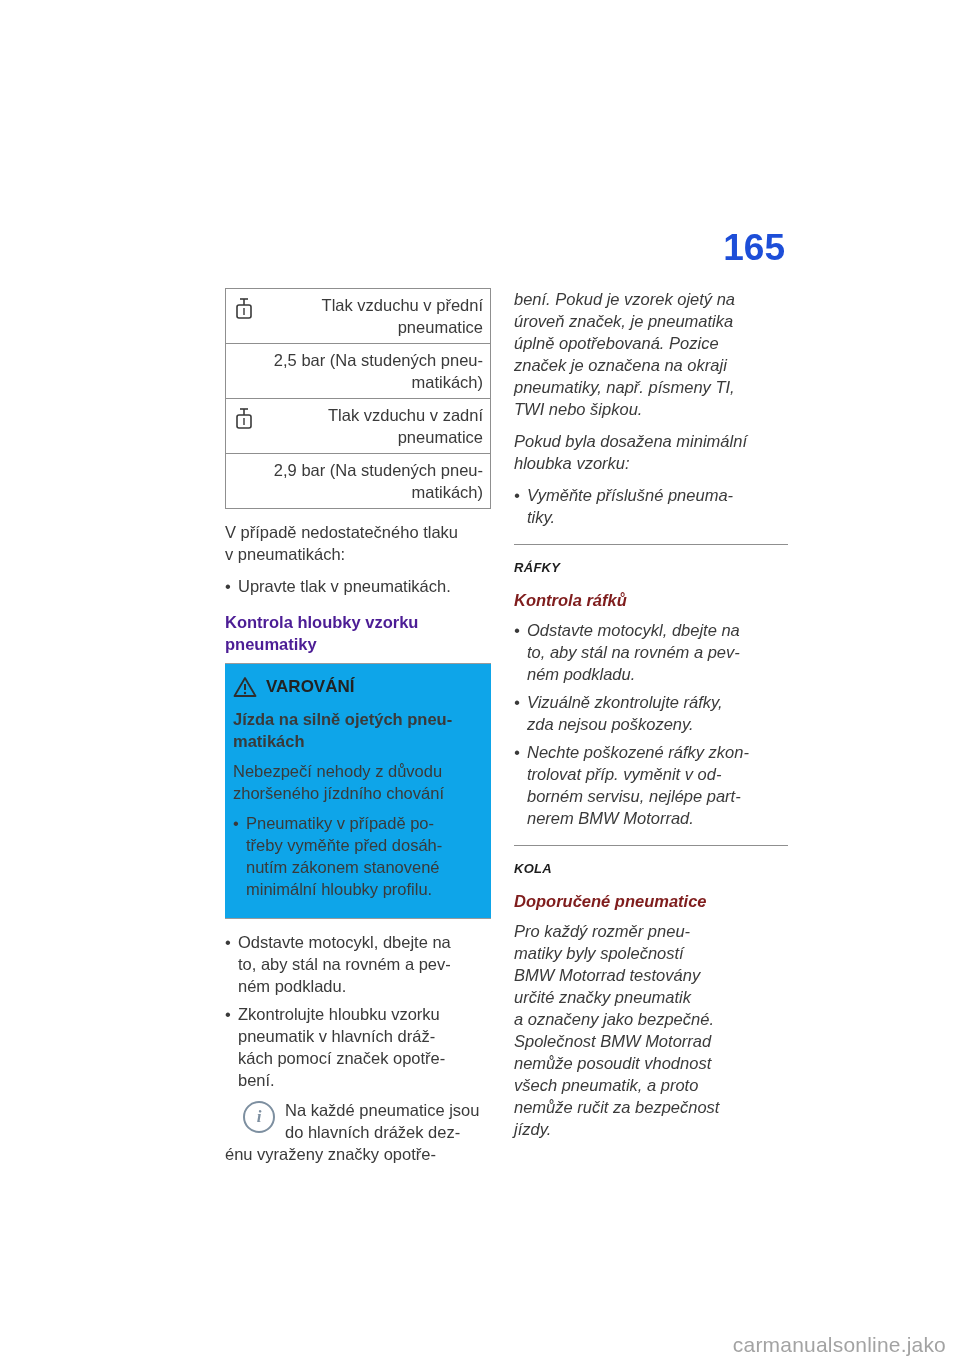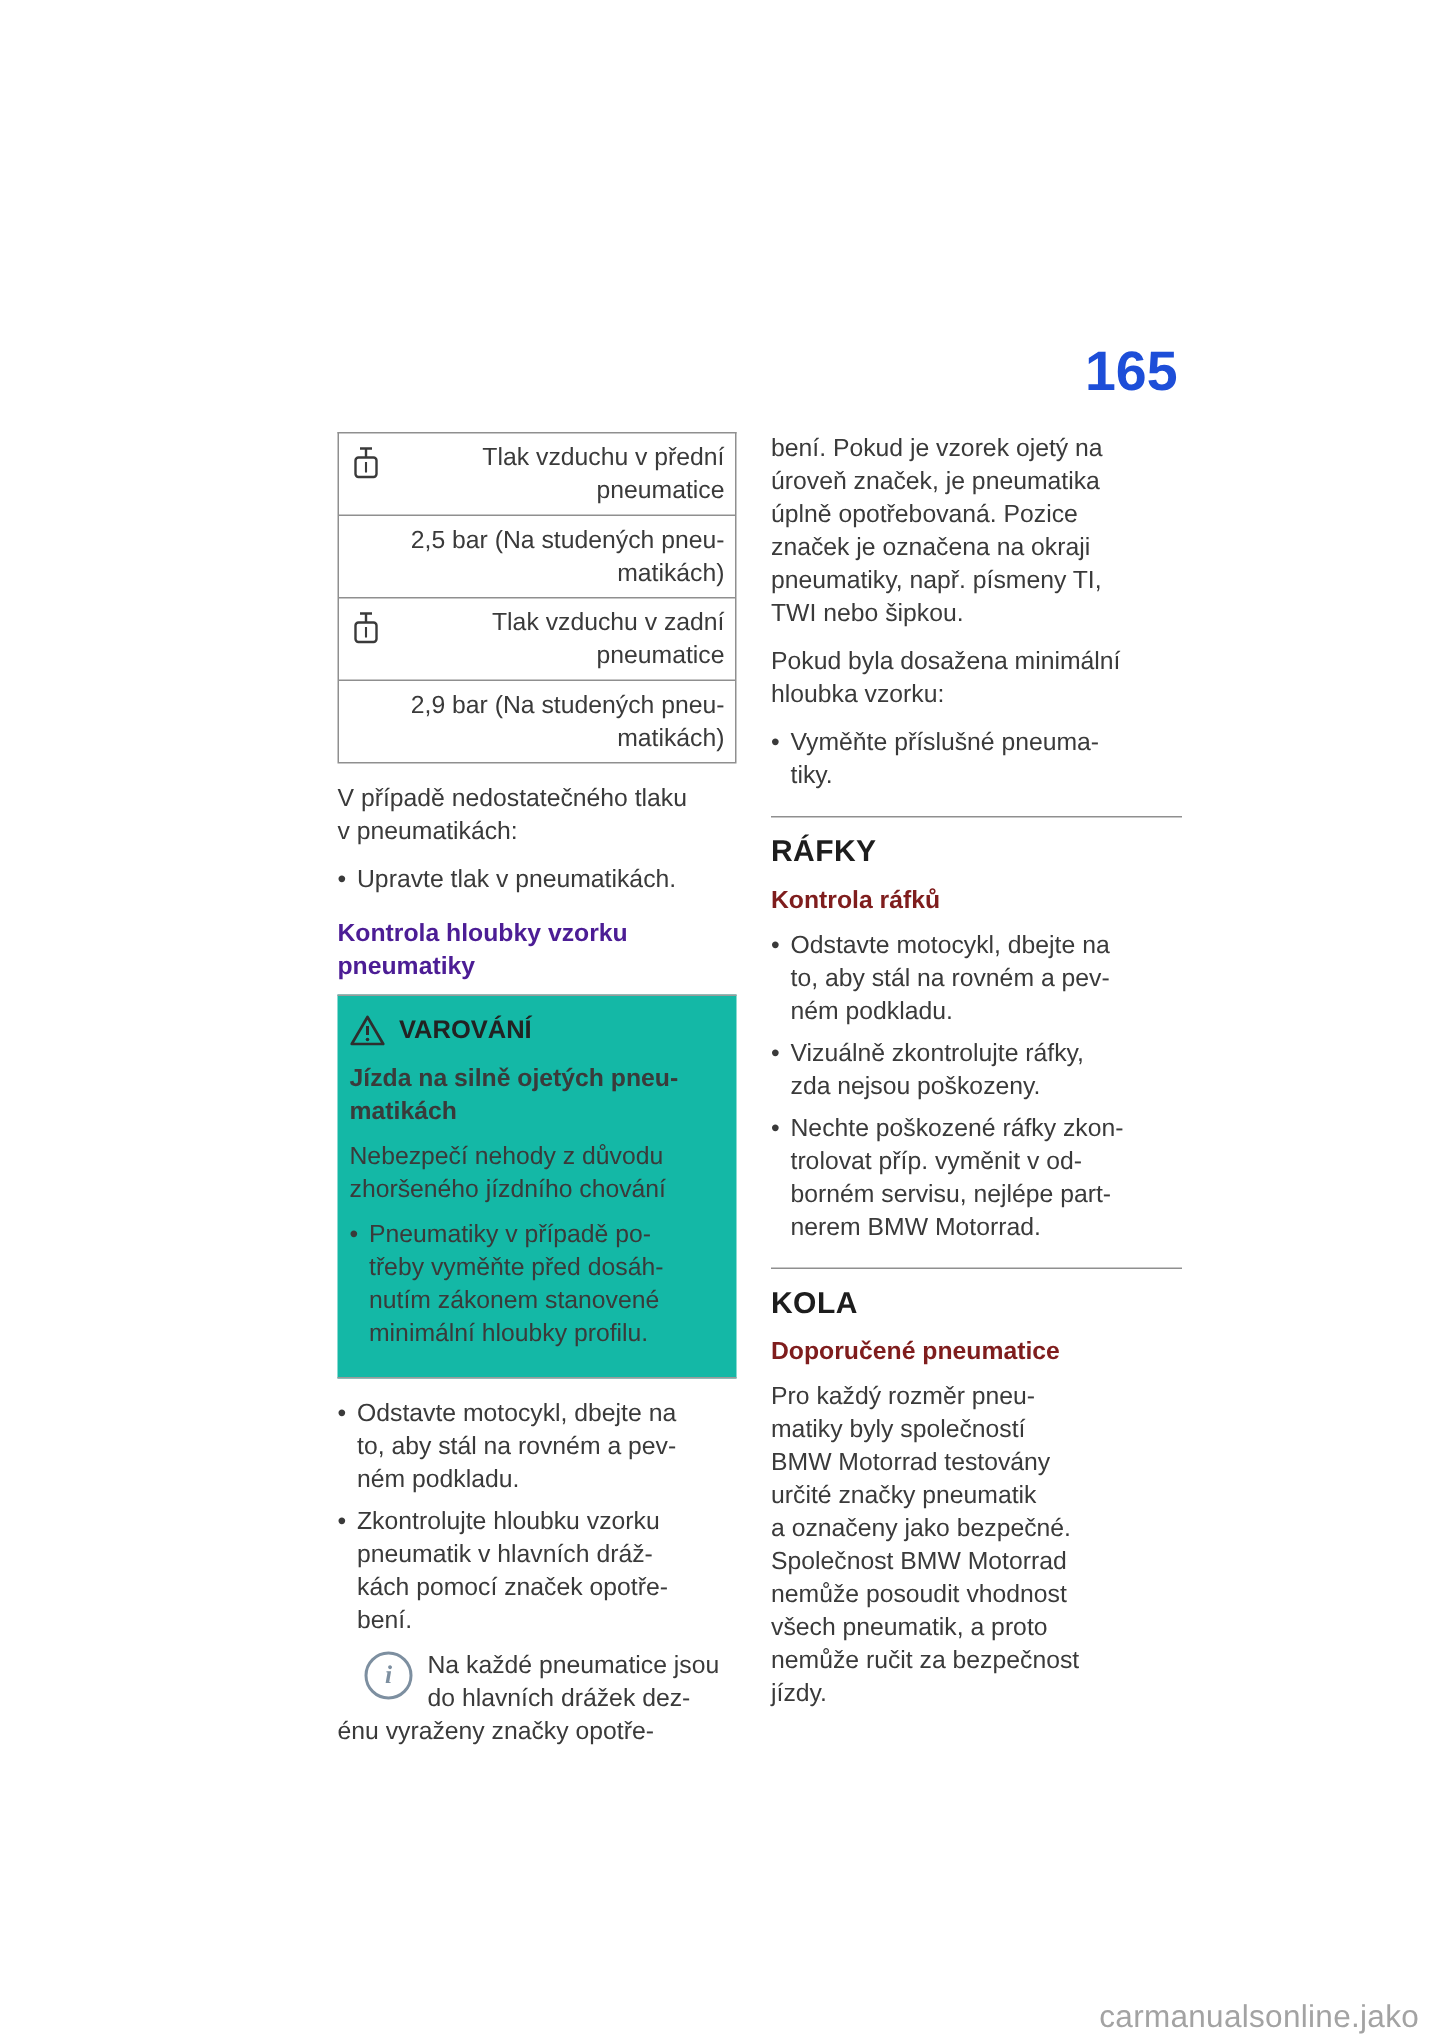--- a/index.html
+++ b/index.html
@@ -7,40 +7,40 @@
     width:960px;height:1362px;position:relative;background:#ffffff;
     font-family:"Liberation Sans", sans-serif;color:#3a3a3a;
     font-size:16.5px;line-height:22px;overflow:hidden;
   }
   .ml{white-space:pre-line;}
   .page-number{
     position:absolute;top:228px;right:175px;
     font-size:37px;line-height:40px;font-weight:bold;color:#1d4ed8;
   }
   .col-left{position:absolute;left:225px;top:288px;width:266px;}
-  .col-right{position:absolute;left:514px;top:288px;width:274px;}
+  .col-right{position:absolute;left:514px;top:288px;width:274px;font-style:italic;}
 
   
   .ptable{border:1px solid #8f8f8f;border-bottom:none;margin-bottom:12px;text-align:right;}
   .prow{border-bottom:1px solid #8f8f8f;padding:5px 7px;display:flex;align-items:flex-start;gap:7px;}
   .prow .txt{flex:1;}
   .picon{flex:0 0 24px;padding-top:2px;}
 
   .para{margin:0 0 10px 0;}
   .heading{font-weight:bold;color:#4c1d95;margin:14px 0 8px 0;}
-  .section-heading{font-weight:bold;color:#1d1d1d;font-size:20px;margin:0 0 10px 0;letter-spacing:.3px;}
+  .section-heading{font-weight:bold;color:#1d1d1d;font-size:13px;margin:0 0 10px 0;letter-spacing:.3px;}
   .subheading{font-weight:bold;color:#7f1d1d;margin:0 0 8px 0;}
 
   .bullet{display:flex;margin:0 0 6px 0;}
   .bullet .dot{flex:0 0 13px;}
   .bullet .btxt{flex:1;}
 
   
   .warning-box{
-    background:#14b8a6;border-top:1px solid #9a9a9a;border-bottom:1px solid #9a9a9a;
+    background:#0ea5e9;border-top:1px solid #9a9a9a;border-bottom:1px solid #9a9a9a;
     padding:12px 8px 12px 8px;margin:4px 0 12px 0;
   }
   .warning-title{display:flex;align-items:center;gap:9px;font-weight:bold;font-size:17px;color:#222;margin-bottom:10px;}
   .warning-sub{font-weight:bold;margin-bottom:8px;}
   .warning-body{margin-bottom:8px;}
 
   
   .note{margin-top:8px;}
   .info-icon{
     float:left;width:28px;height:28px;border:2px solid #7d8fa0;border-radius:50%;

